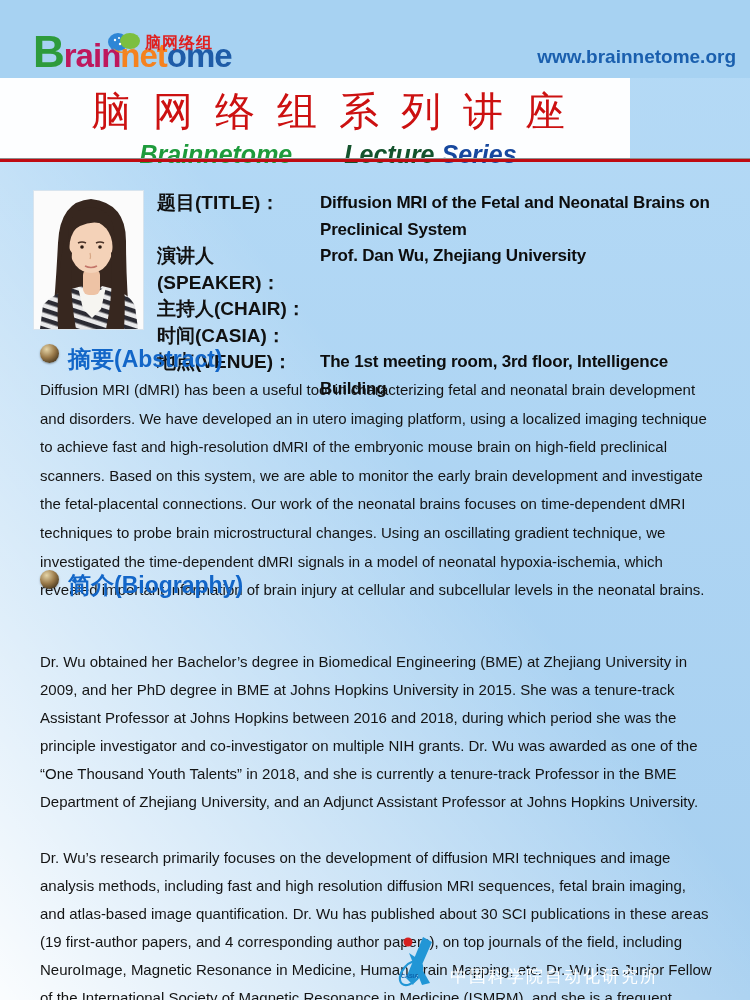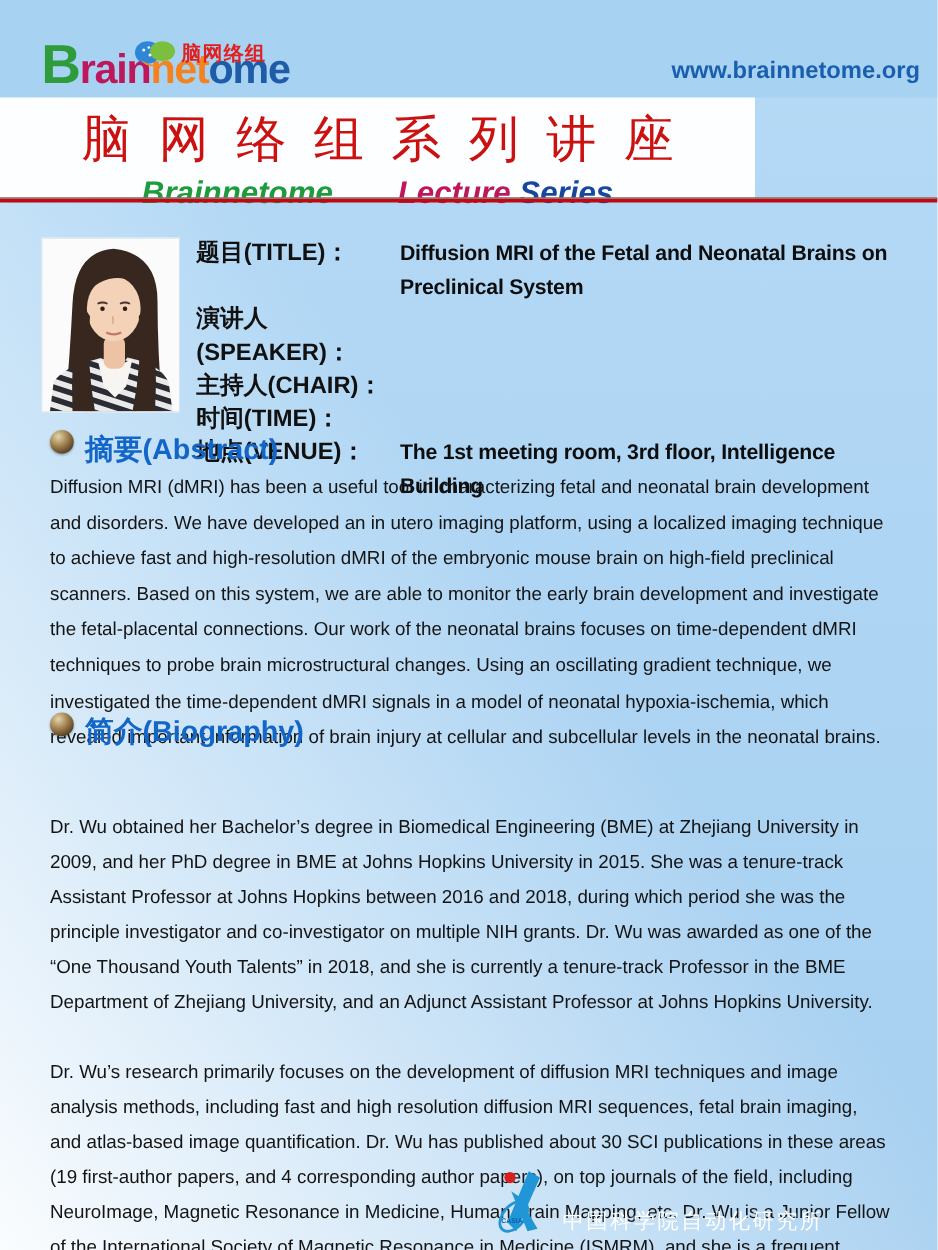--- a/index.html
+++ b/index.html
@@ -25,36 +25,36 @@
   .logo-word .p3{font-size:33px;color:#1e5ca8;}
   .logo-top{position:absolute;left:74px;top:2px;display:flex;align-items:center;gap:4px;}
   .logo-zh{color:#e02020;font-weight:bold;font-size:16px;letter-spacing:1px;}
   .site-url{
     position:absolute;right:14px;top:46px;
     color:#1a5fae;font-weight:bold;font-size:19px;
   }
   
   .banner{
     position:absolute;top:78px;left:0;width:604px;height:80px;
-    background:#fdfeff;text-align:center;
+    background:#fdfeff;text-align:center;padding-left:26px;
   }
   .banner-title{
     margin-top:6px;
     font-family:"DejaVu Serif", serif;
     font-size:40px;color:#cc1111;
     letter-spacing:22px;text-indent:22px;
     white-space:nowrap;
   }
   .banner-sub{
     margin-top:1px;
     font-size:25px;font-weight:bold;font-style:italic;
     letter-spacing:0px;white-space:nowrap;
   }
   .banner-sub .s1{color:#1e9b3c;}
-  .banner-sub .s2{color:#be185d;margin-left:45px;}
+  .banner-sub .s2{color:#14532d;margin-left:45px;}
   .banner-sub .s3{color:#17489e;}
   .divider{
     position:absolute;top:158px;left:0;width:750px;height:4px;
     background:#bf0a11;border-top:1px solid #8f8f8f;box-sizing:border-box;
   }
   
   .info{position:absolute;top:190px;left:33px;display:flex;}
   .photo{
     width:109px;height:138px;flex:none;
     border:1px solid #d8e4ee;background:#fbfbfb;
@@ -156,26 +156,27 @@
       <path d="M85 50 Q93 95 90 138 L72 138 Q80 100 77 62 Z" fill="#37271f"></path>
     </svg>
 
     <div class="fields">
       <div class="frow">
         <div class="flabel">题目(TITLE)：</div>
         <div class="fvalue">Diffusion MRI of the Fetal and Neonatal Brains on Preclinical System</div>
       </div>
       <div class="frow">
         <div class="flabel">演讲人(SPEAKER)：</div>
+        <div class="fvalue">Prof. Dan Wu, Zhejiang University</div>
       </div>
       <div class="frow">
         <div class="flabel">主持人(CHAIR)：</div>
       </div>
       <div class="frow">
-        <div class="flabel">时间(TIME)：</div>
+        <div class="flabel">时间(CASIA)：</div>
       </div>
       <div class="frow">
         <div class="flabel">地点(VENUE)：</div>
         <div class="fvalue">The 1st meeting room, 3rd floor, Intelligence Building</div>
       </div>
     </div>
   </div>
 
   <div class="section-head abstract">
     <span class="sphere"></span>

